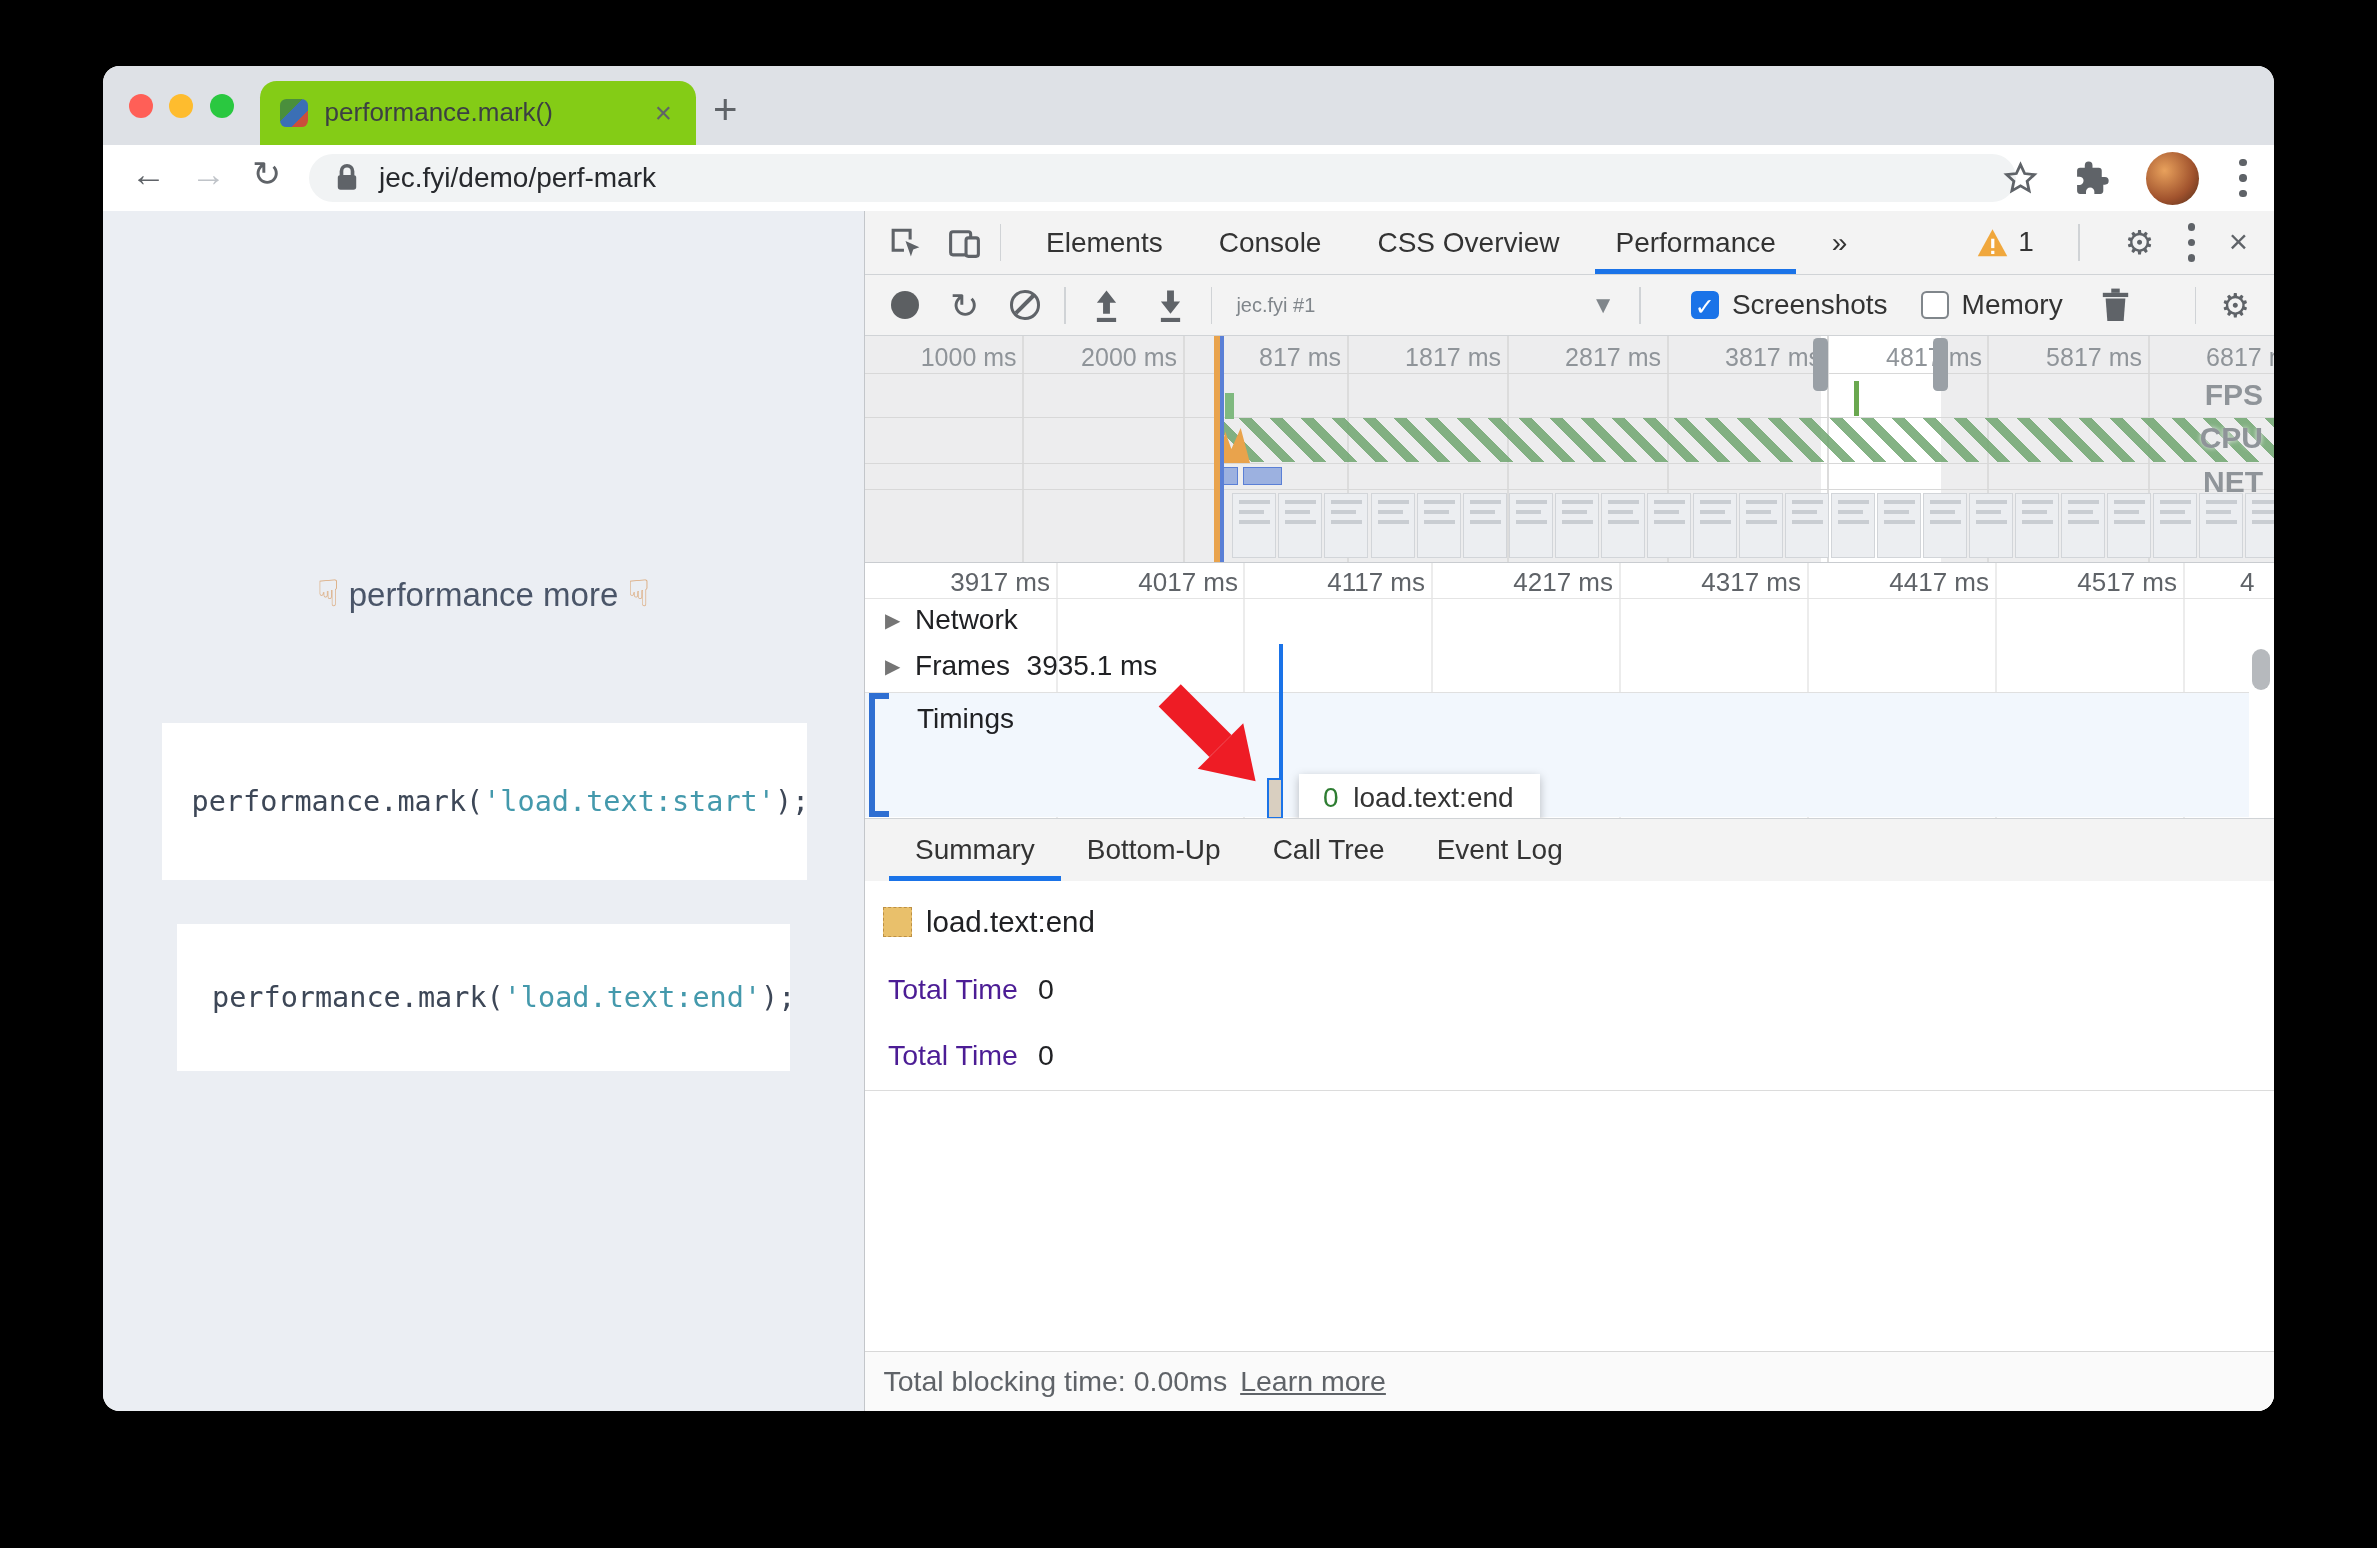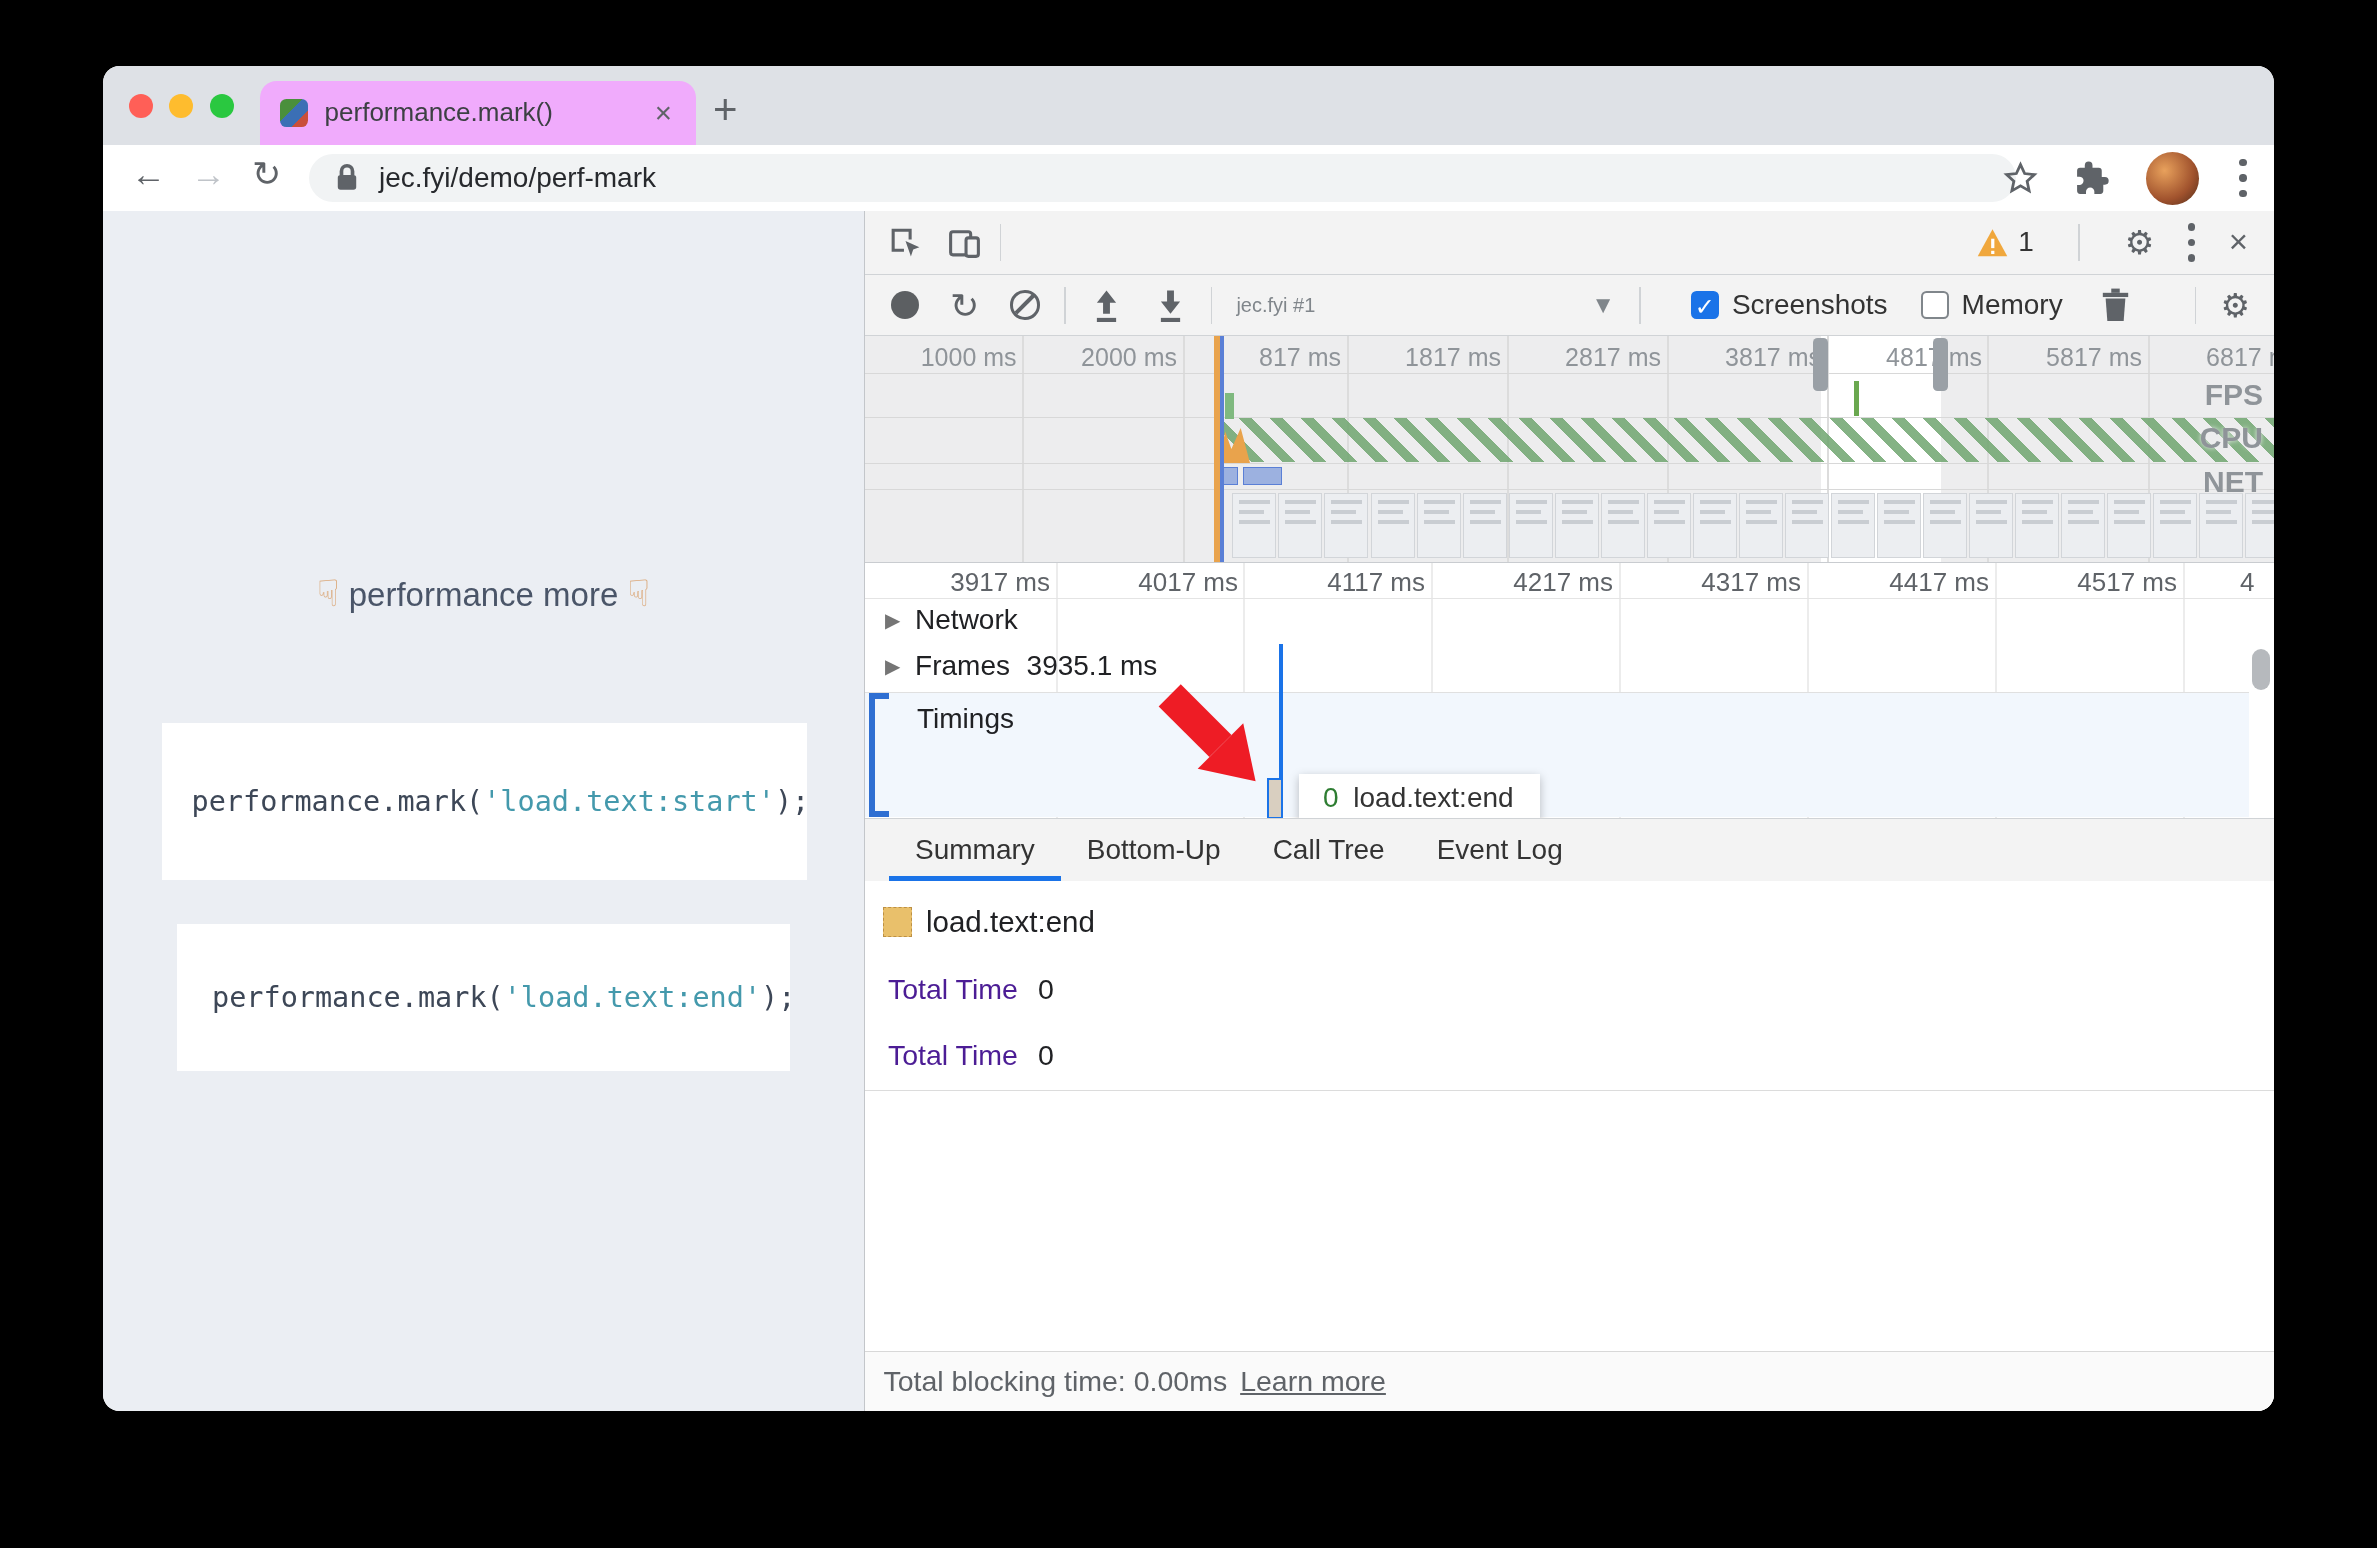--- a/index.html
+++ b/index.html
@@ -5,21 +5,21 @@
   * { margin:0; padding:0; box-sizing:border-box; }
   html,body { width:2377px; height:1549px; background:#000; font-family:"Liberation Sans", sans-serif; overflow:hidden; }
   .window { position:absolute; left:103px; top:66px; width:2171px; height:1345px; border-radius:16.6px; overflow:hidden; background:#fff; box-shadow:0 28px 83px rgba(0,0,0,.7); }
 
   
   .titlebar { position:absolute; left:0; top:0; width:100%; height:79px; background:#dee1e6; }
   .traffic { position:absolute; top:28px; width:24px; height:24px; border-radius:50%; }
   .t-red { left:26px; background:#ff5f57; }
   .t-yellow { left:66px; background:#febc2e; }
   .t-green { left:107px; background:#2ac840; }
-  .tab { position:absolute; left:157px; top:14.7px; width:436px; height:64px; background:#f0abfc; border-radius:16.6px 16.6px 0 0; display:flex; align-items:center; }
+  .tab { position:absolute; left:157px; top:14.7px; width:436px; height:64px; background:#84cc16; border-radius:16.6px 16.6px 0 0; display:flex; align-items:center; }
   .favicon { width:28px; height:28px; margin-left:20px; border-radius:6.4px; background:linear-gradient(135deg,#4a8f3c 0 40%,#3b6fb5 40% 70%,#c94f3a 70%); }
   .tab-title { margin-left:16.6px; font-size:26px; color:#3c4043; flex:1; white-space:nowrap; overflow:hidden; }
   .tab-close { font-size:29.5px; color:#5f6368; margin-right:24px; }
   .newtab { position:absolute; left:610px; top:20px; font-size:42px; color:#5f6368; font-weight:300; }
 
   
   .addressbar { position:absolute; left:0; top:79px; width:100%; height:66px; background:#fff; }
   .nav-ic { position:absolute; top:9.2px; font-size:35px; color:#5f6368; }
   .omnibox { position:absolute; left:206px; top:9.2px; width:1707px; height:48px; border-radius:24px; background:#f1f3f4; display:flex; align-items:center; }
   .lock { margin-left:26px; }
@@ -187,20 +187,27 @@
       <div class="dt-tabstrip">
         <svg class="dt-ic" width="37" height="37" viewBox="0 0 24 24">
             <path d="M3 3h13v7h-2V5H5v11h6v2H3z" fill="#5f6368"></path>
             <path d="M12 11l9 4-4 1.5L15.5 21z" fill="#5f6368"></path>
           </svg>
         <svg class="dt-ic" width="37" height="37" viewBox="0 0 24 24">
             <rect x="3" y="5" width="13" height="15" rx="1.5" fill="none" stroke="#5f6368" stroke-width="2"></rect>
             <rect x="13" y="9" width="8" height="12" rx="1.5" fill="#f3f3f3" stroke="#5f6368" stroke-width="2"></rect>
           </svg>
         <div class="dt-sep"></div>
+        <div id="dt-tabs" style="display:flex;">
+            <div class="dt-tab">Elements</div>
+            <div class="dt-tab">Console</div>
+            <div class="dt-tab">CSS Overview</div>
+            <div class="dt-tab active">Performance</div>
+            <div class="dt-tab">»</div>
+          </div>
         <div class="dt-right">
           <div class="warnwrap">
             <svg width="33" height="29.5" viewBox="0 0 24 22">
                 <path d="M12 1L23 21H1z" fill="#f0a73c"></path>
                 <rect x="11" y="8" width="2.4" height="7" fill="#fff"></rect>
                 <rect x="11" y="17" width="2.4" height="2.4" fill="#fff"></rect>
               </svg>
             <span class="warncount">1</span>
           </div>
           <div class="dt-sep"></div>

